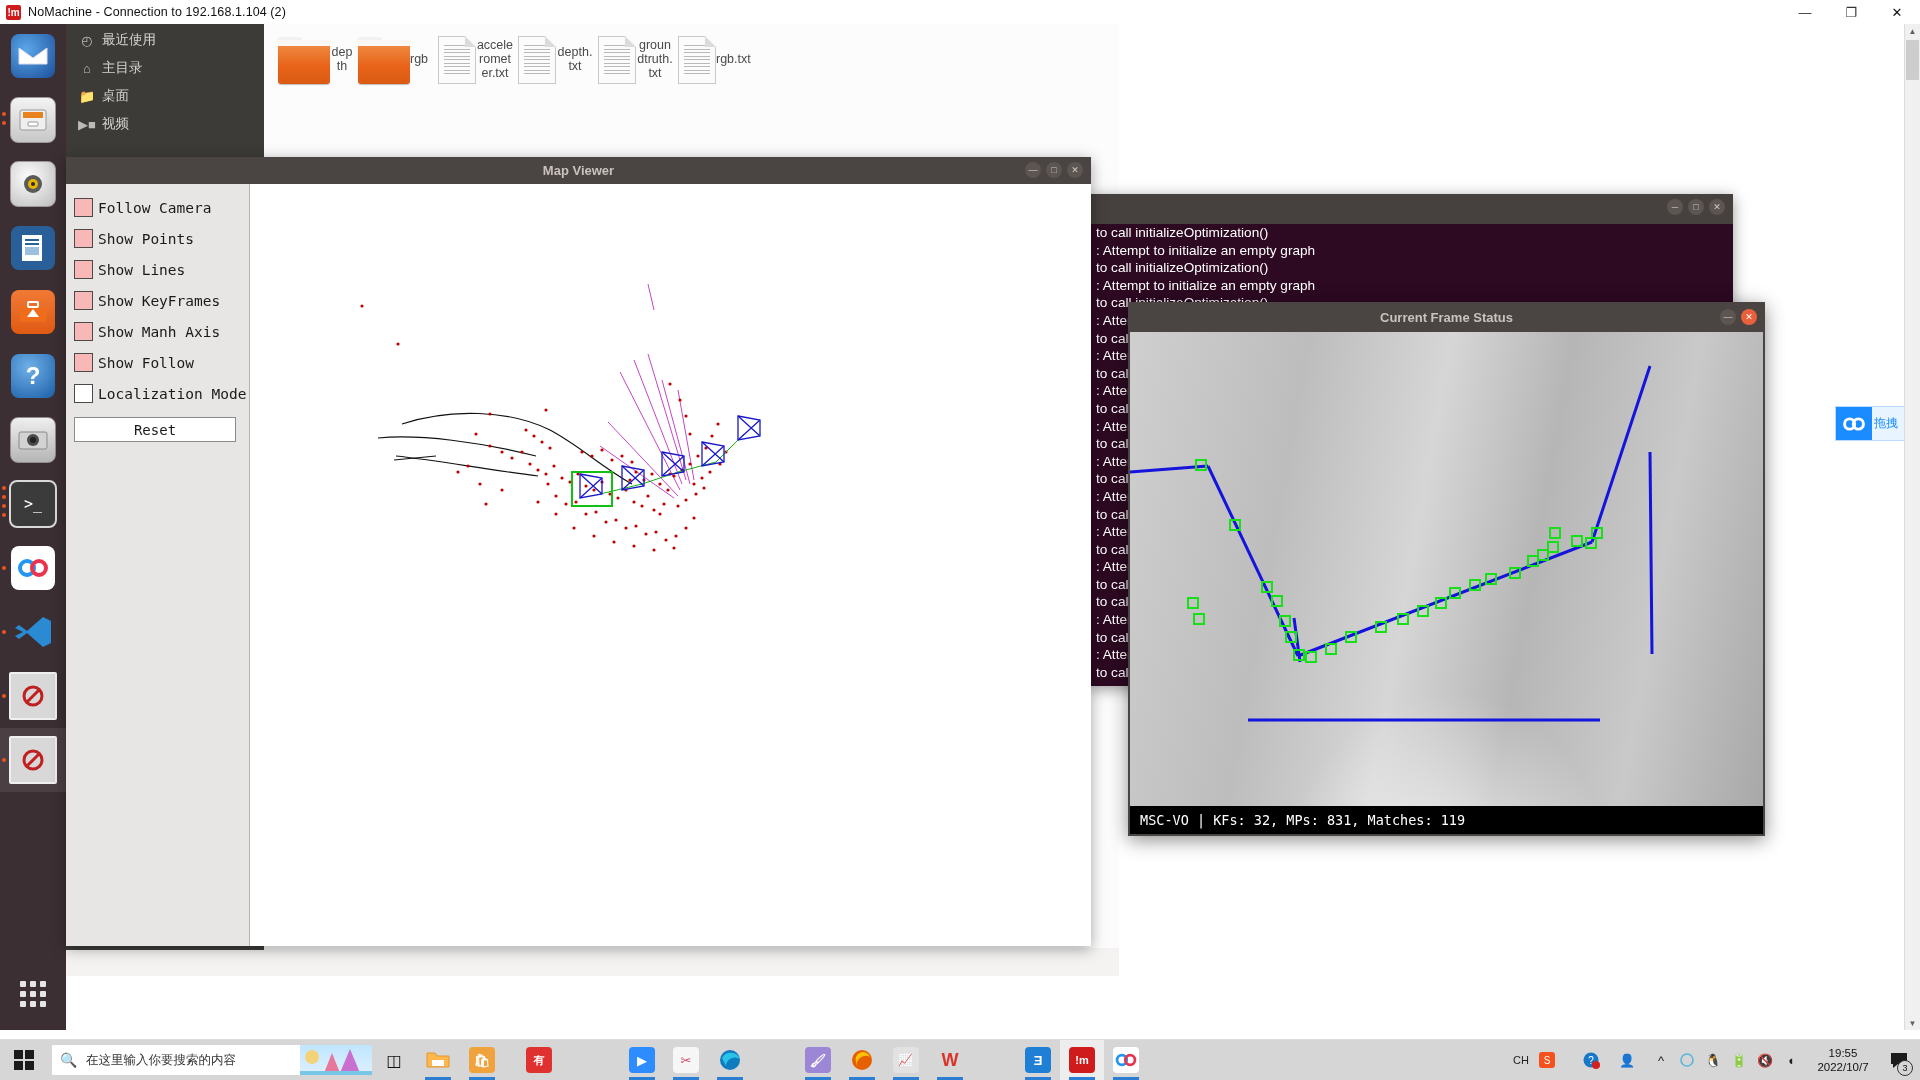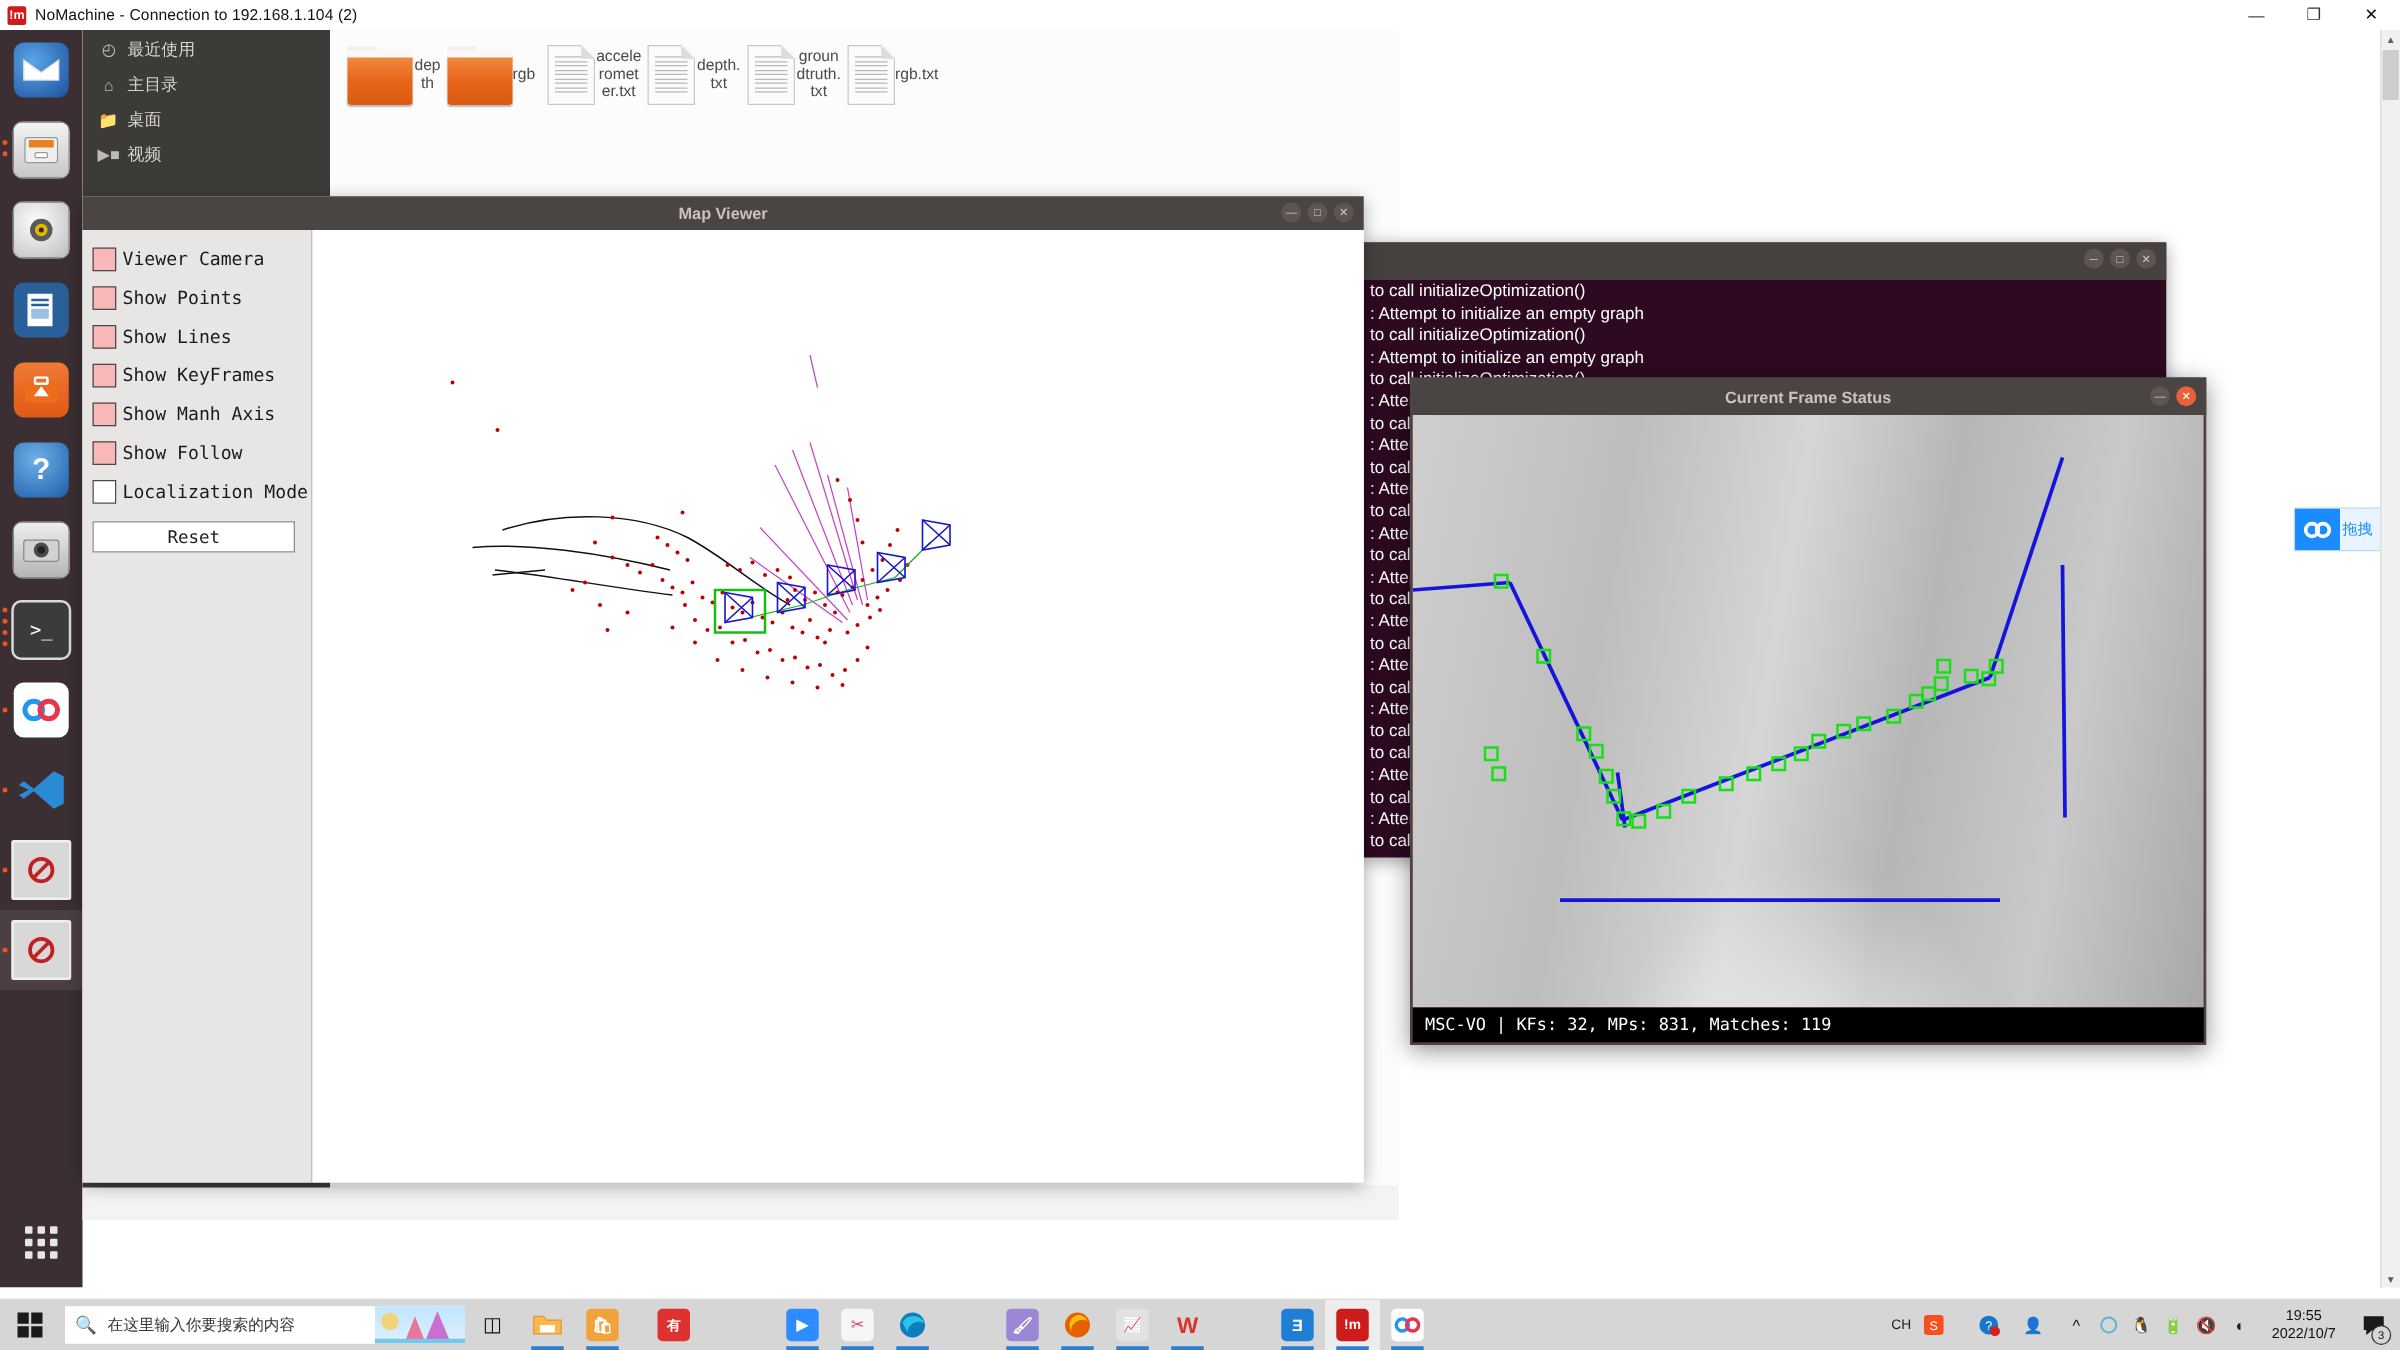--- a/index.html
+++ b/index.html
@@ -85,21 +85,21 @@
   #terminal{position:absolute;left:1088px;top:170px;width:645px;height:492px;background:#2d0922;
             box-shadow:0 3px 14px rgba(0,0,0,.4);}
   #term-title{height:30px;background:#46413e;position:relative;}
   #term-body{position:absolute;left:0;top:30px;width:645px;height:462px;overflow:hidden;padding-left:8px;}
   .term-line{font-family:Liberation Sans, sans-serif;font-size:13.6px;color:#ffffff;
              line-height:17.6px;white-space:pre;}
 
   
   #cfs{position:absolute;left:1128px;top:278px;width:637px;height:534px;background:#4a4542;
        box-shadow:0 4px 18px rgba(0,0,0,.45);}
-  #cfs-body{position:absolute;left:2px;top:30px;width:633px;height:502px;background:#7f1d1d;overflow:hidden;}
+  #cfs-body{position:absolute;left:2px;top:30px;width:633px;height:502px;background:#ec4899;overflow:hidden;}
   #cfs-img{position:absolute;left:0;top:0;width:633px;height:474px;
      background:
        radial-gradient(ellipse 240px 300px at 50% 120%, rgba(255,255,255,.85), rgba(255,255,255,0) 70%),
        linear-gradient(100deg,#cfcfcf 0%,#bdbdbd 25%,#d6d6d6 45%,#b6b6b6 62%,#c9c9c9 80%,#a8a8a8 100%);
   }
   #cfs-status{position:absolute;left:0;bottom:0;width:633px;height:28px;background:#000;
      display:flex;align-items:center;padding-left:10px;}
   #cfs-status span{font-family:"DejaVu Sans Mono","Liberation Mono",monospace;font-size:13.5px;color:#ffffff;}
 
   
@@ -422,21 +422,21 @@
       <div class="gbtns">
         <div class="gbtn">—</div>
         <div class="gbtn">□</div>
         <div class="gbtn">✕</div>
       </div>
     </div>
     <div id="mv-body">
       <div id="mv-panel">
         <div class="chk-row">
           <span class="chk"></span>
-          <span class="chk-lbl">Viewer Camera</span>
+          <span class="chk-lbl">Follow Camera</span>
         </div>
         <div class="chk-row">
           <span class="chk"></span>
           <span class="chk-lbl">Show Points</span>
         </div>
         <div class="chk-row">
           <span class="chk"></span>
           <span class="chk-lbl">Show Lines</span>
         </div>
         <div class="chk-row">

